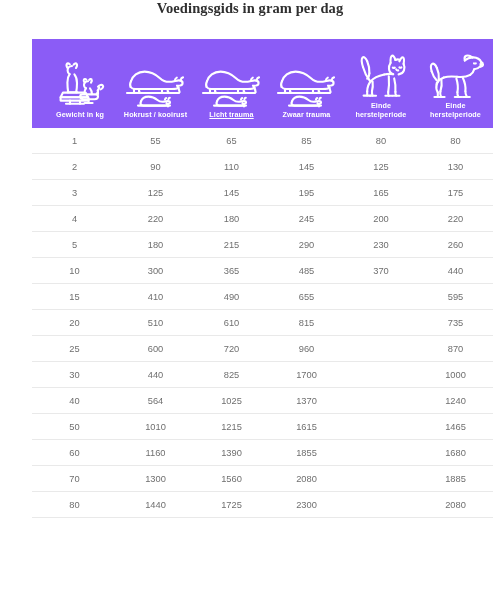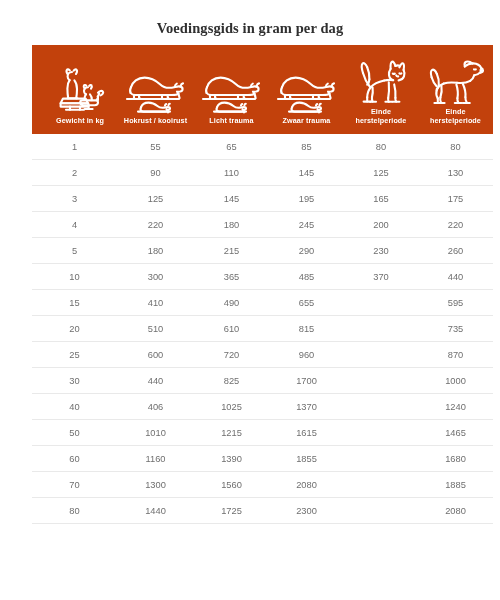--- a/index.html
+++ b/index.html
@@ -19,50 +19,49 @@
     position: relative;
     background: #ffffff;
   }
   .page-title {
     text-align: center;
     font-family: "Liberation Serif", serif;
     font-weight: bold;
     font-size: 14.5px;
     color: #2f2f2f;
     letter-spacing: 0.1px;
-    padding-top: 20px;
-    margin: 0 0 8px 0;
+    margin: 0 0 22px 0;
   }
   .table-wrap {
     margin: 0 30px 0 32px;
   }
   table.guide {
     width: 438px;
     border-collapse: collapse;
     table-layout: fixed;
   }
   
   thead tr.head-row {
     background: #93cb96;
   }
   th.head-cell {
-    background: #c2410c;
+    background: #8b5cf6;
     color: #ffffff;
     font-size: 7.2px;
     font-weight: bold;
     text-align: center;
     vertical-align: bottom;
     padding: 7px 1px 9px 1px;
     line-height: 1.25;
     border: none;
     letter-spacing: 0.1px;
   }
   th.c0 { width: 72px; padding-left: 12px; }
   th.c1 { width: 75px; }
-  th.c2 { width: 73px; }
+  th.c2 { width: 73px; text-decoration: underline; }
   th.c3 { width: 73px; }
   th.c4 { width: 72px; }
   th.c5 { width: 73px; }
 
   .icon-box {
     height: 52px;
     display: flex;
     align-items: flex-end;
     justify-content: center;
     margin-bottom: 3px;
@@ -371,21 +370,21 @@
           <tr>
             <td>30</td>
             <td>440</td>
             <td>825</td>
             <td>1700</td>
             <td class="empty"></td>
             <td>1000</td>
           </tr>
           <tr>
             <td>40</td>
-            <td>406</td>
+            <td>564</td>
             <td>1025</td>
             <td>1370</td>
             <td class="empty"></td>
             <td>1240</td>
           </tr>
           <tr>
             <td>50</td>
             <td>1010</td>
             <td>1215</td>
             <td>1615</td>

